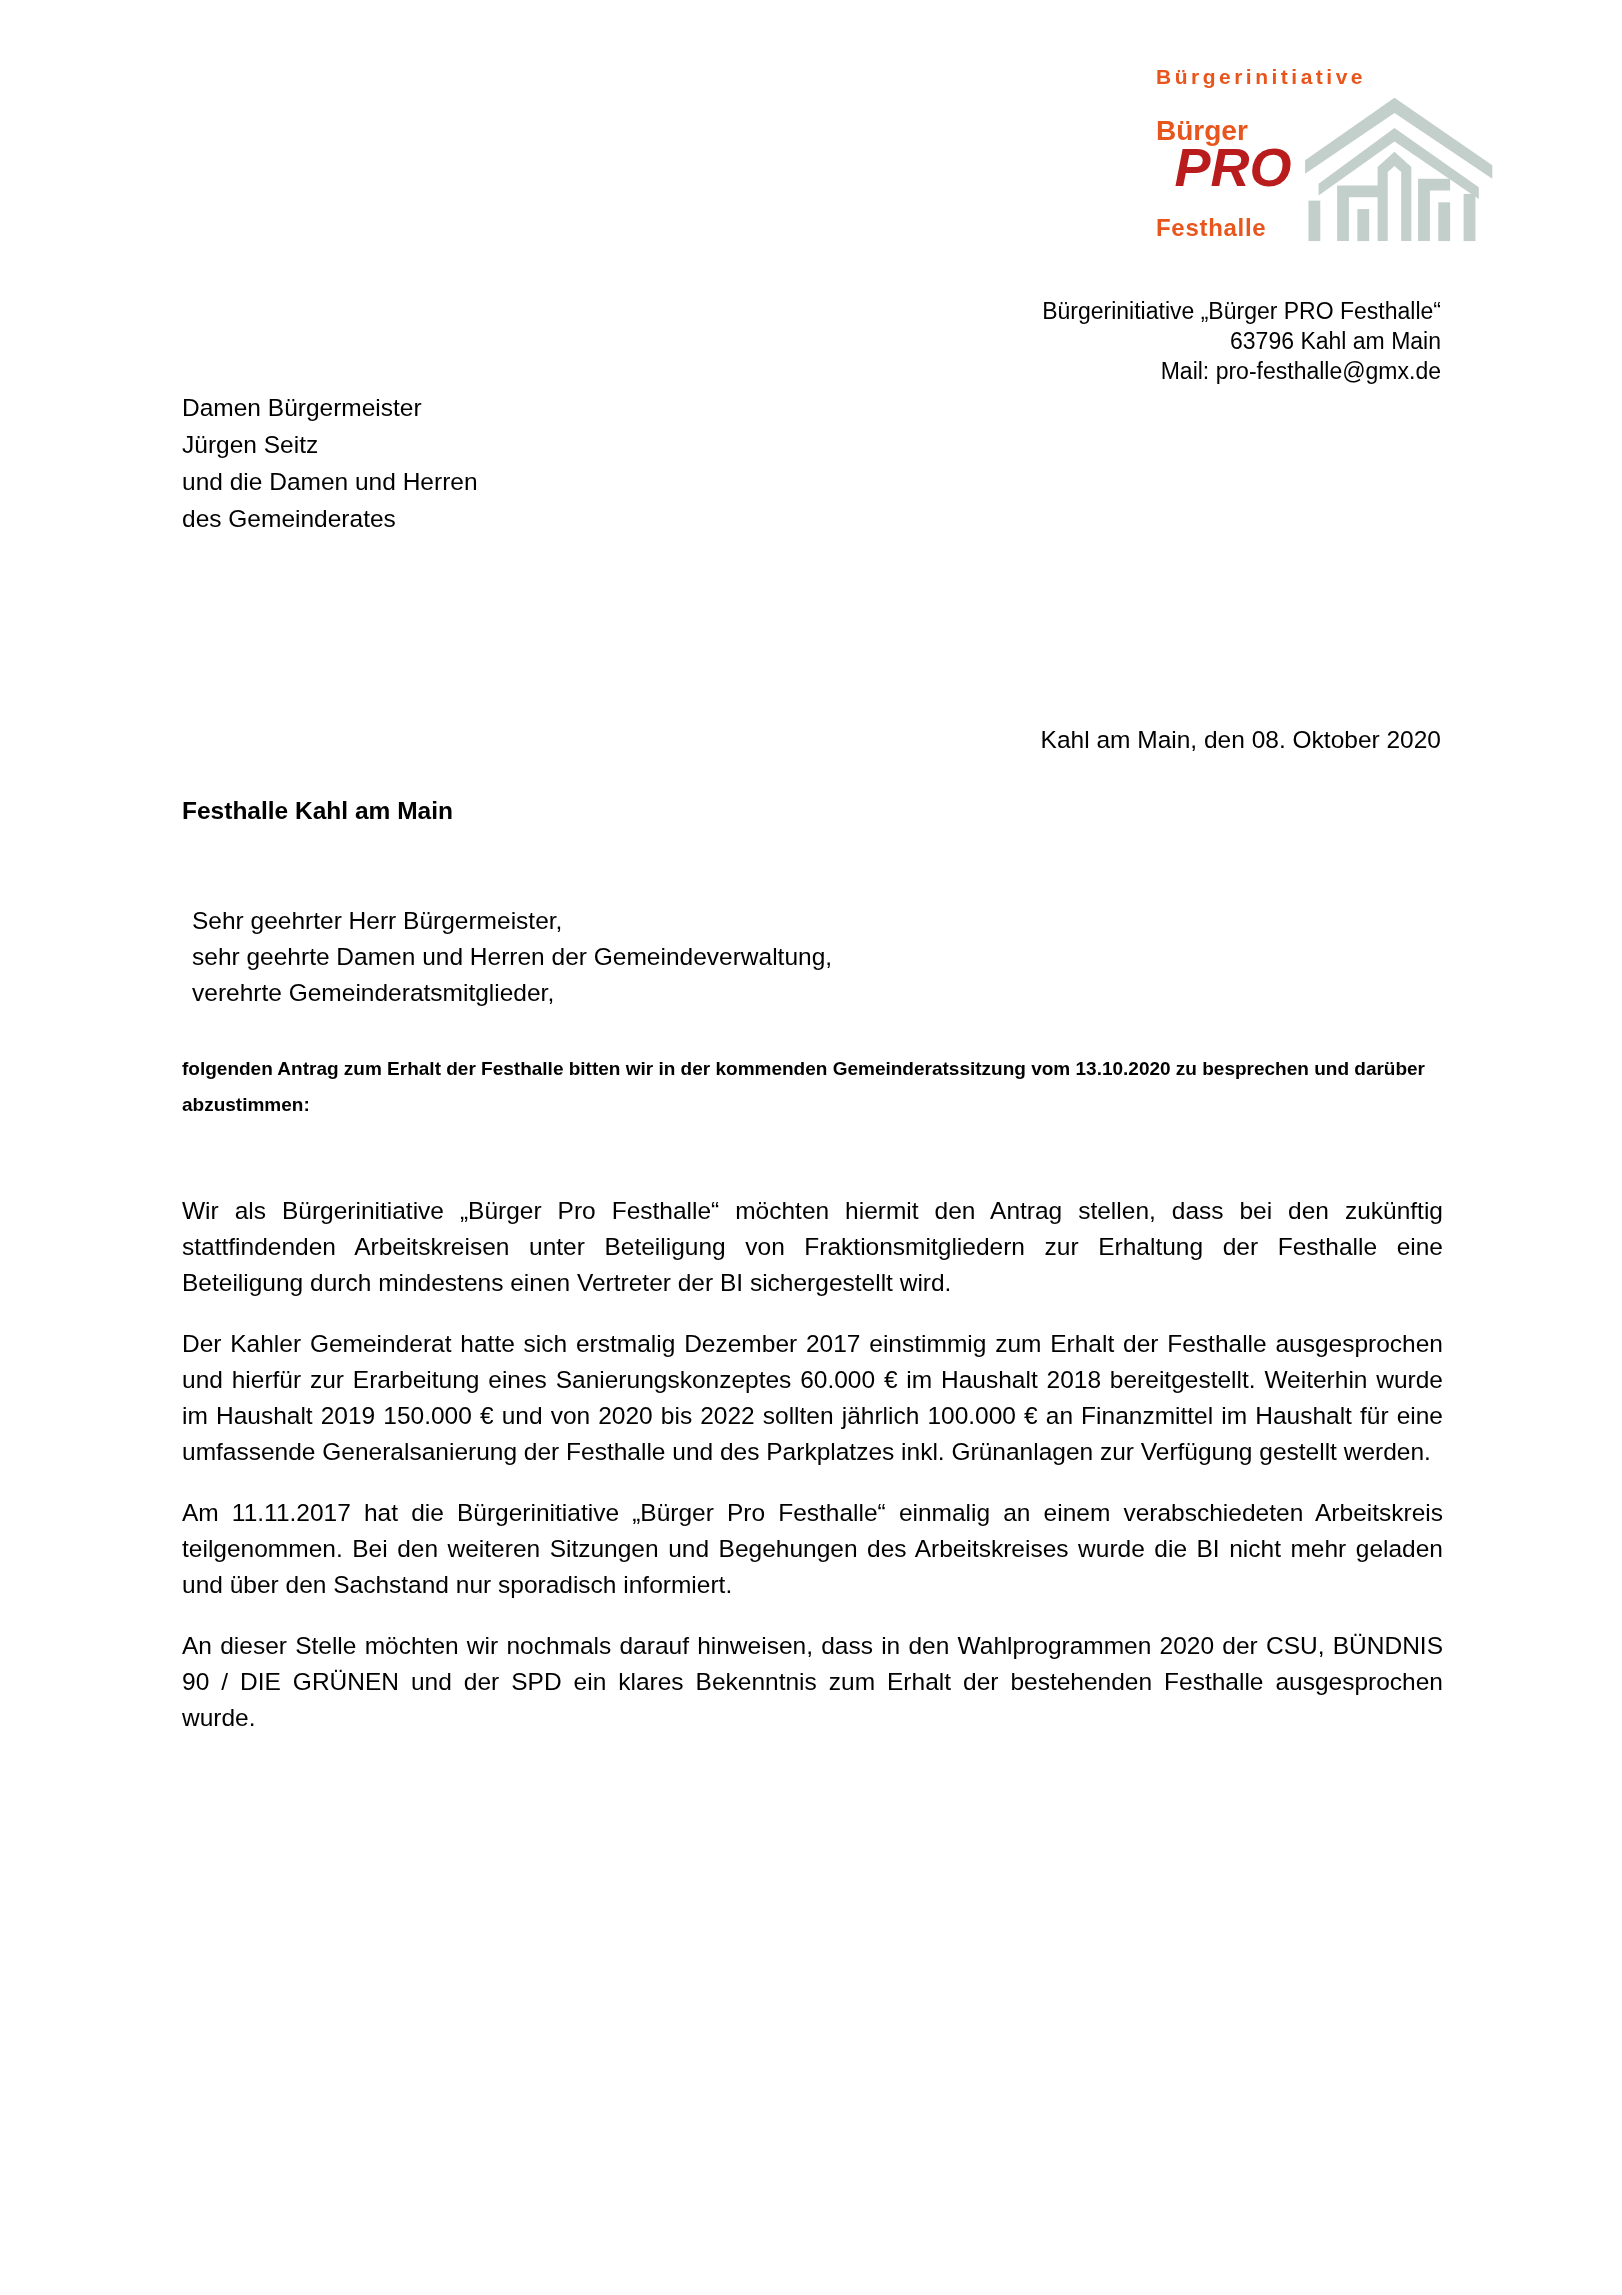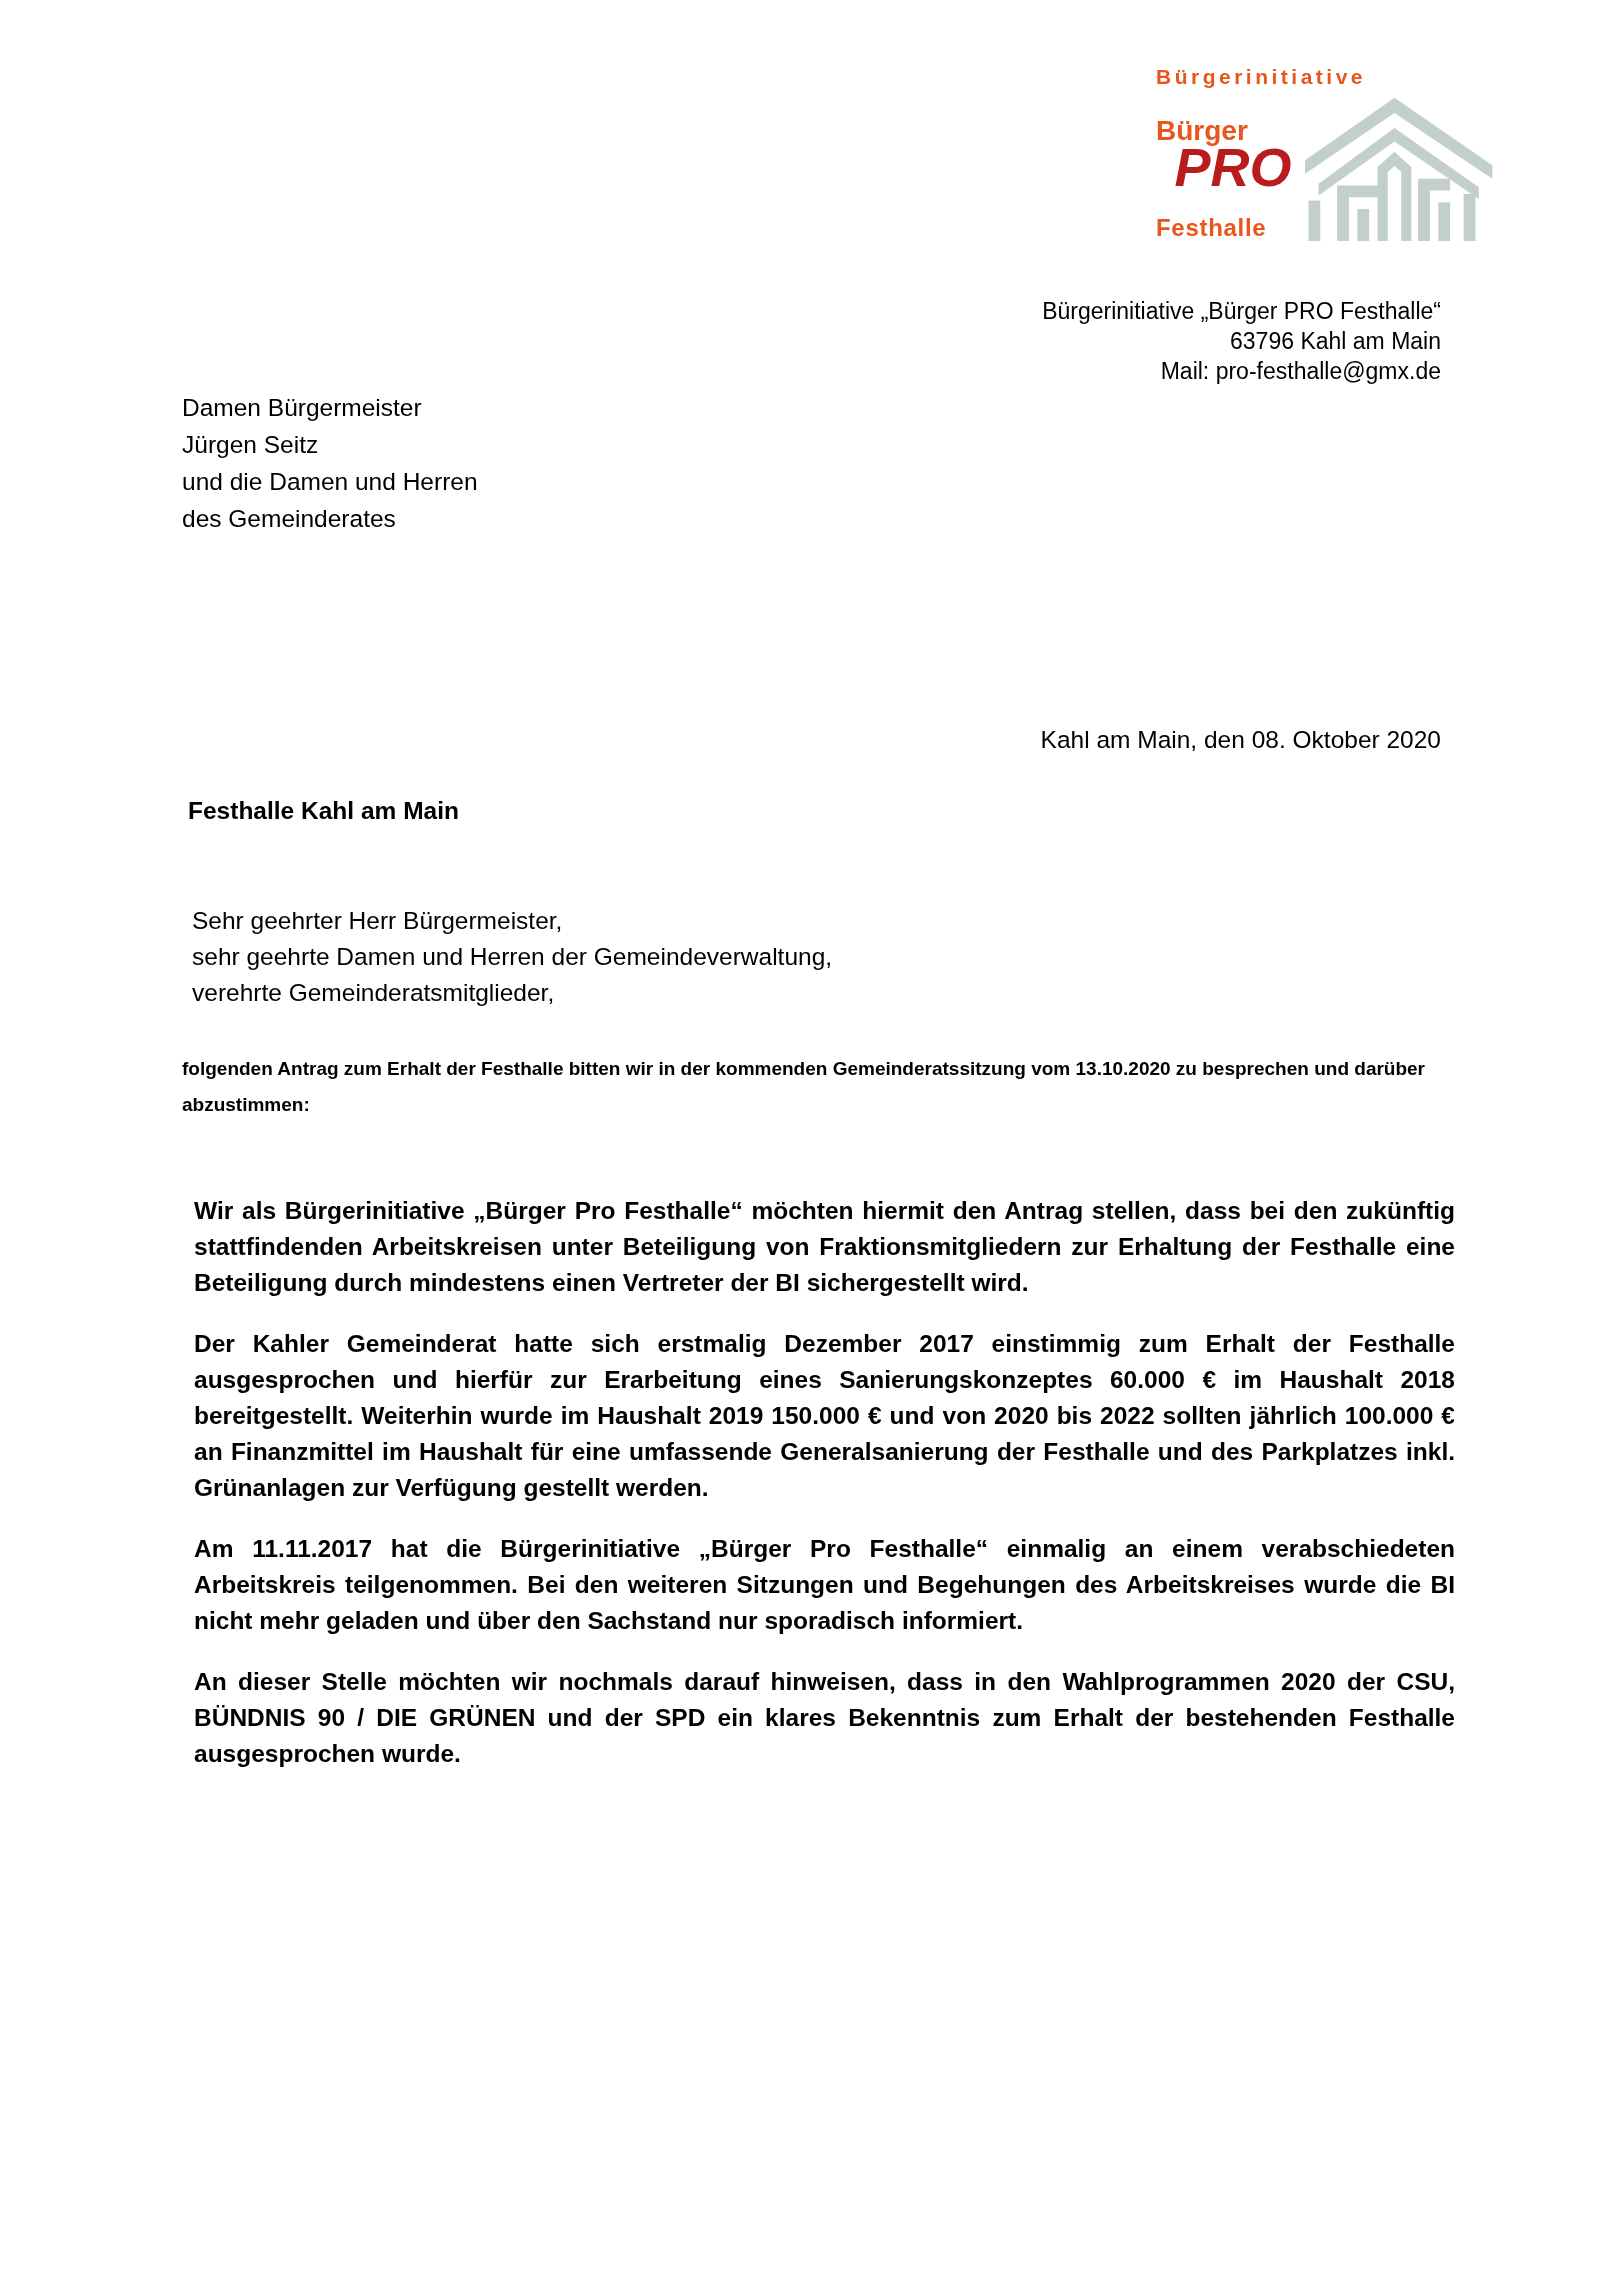--- a/index.html
+++ b/index.html
@@ -118,21 +118,21 @@
     width: 845px;
     text-align: right;
     font-size: 24.5px;
     line-height: 34px;
   }
 
   
   .subject-line {
     position: absolute;
     top: 794px;
-    left: 188px;
+    left: 182px;
     font-size: 24.5px;
     font-weight: bold;
     line-height: 34px;
   }
 
   
   .salutation-block {
     position: absolute;
     top: 903px;
     left: 192px;
@@ -150,23 +150,22 @@
     font-size: 19px;
     font-weight: bold;
     line-height: 36px;
     text-align: left;
   }
 
   
   .body-block {
     position: absolute;
     top: 1193px;
-    left: 194px;
+    left: 182px;
     width: 1261px;
-    font-weight: bold;
   }
 
   .body-paragraph {
     font-size: 24.5px;
     line-height: 36px;
     text-align: justify;
     text-justify: inter-word;
     margin: 0 0 25px 0;
   }
 

